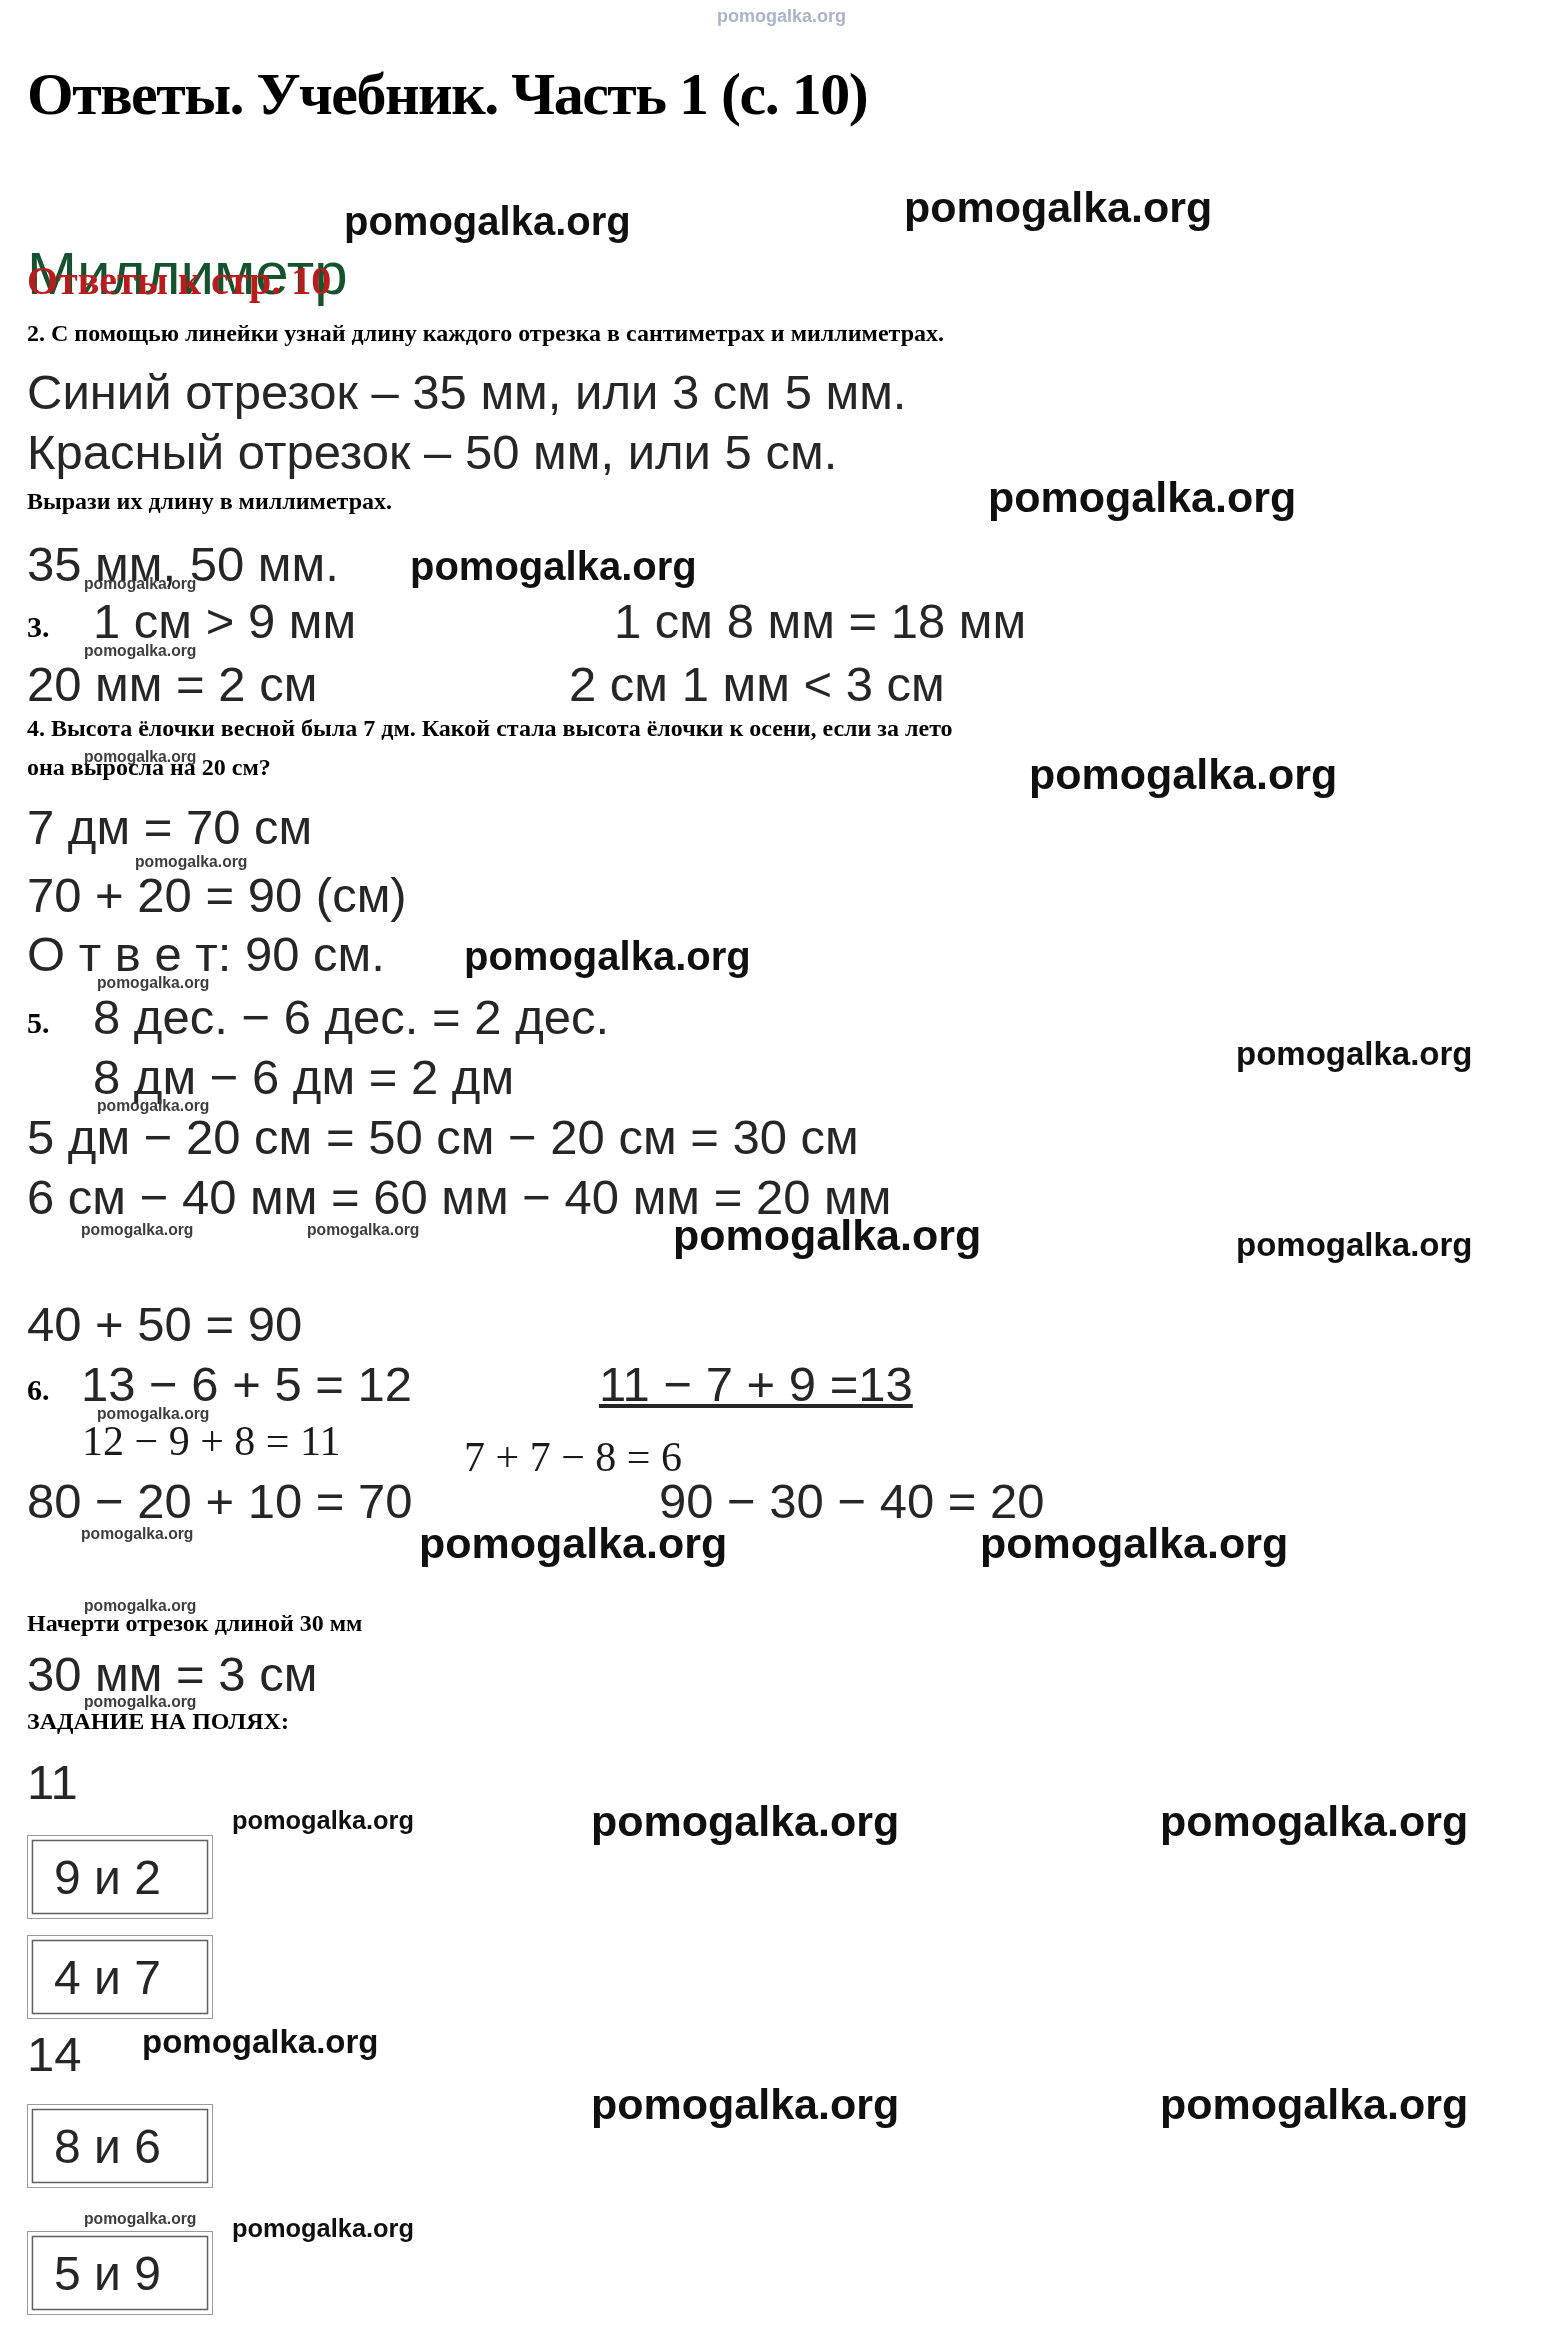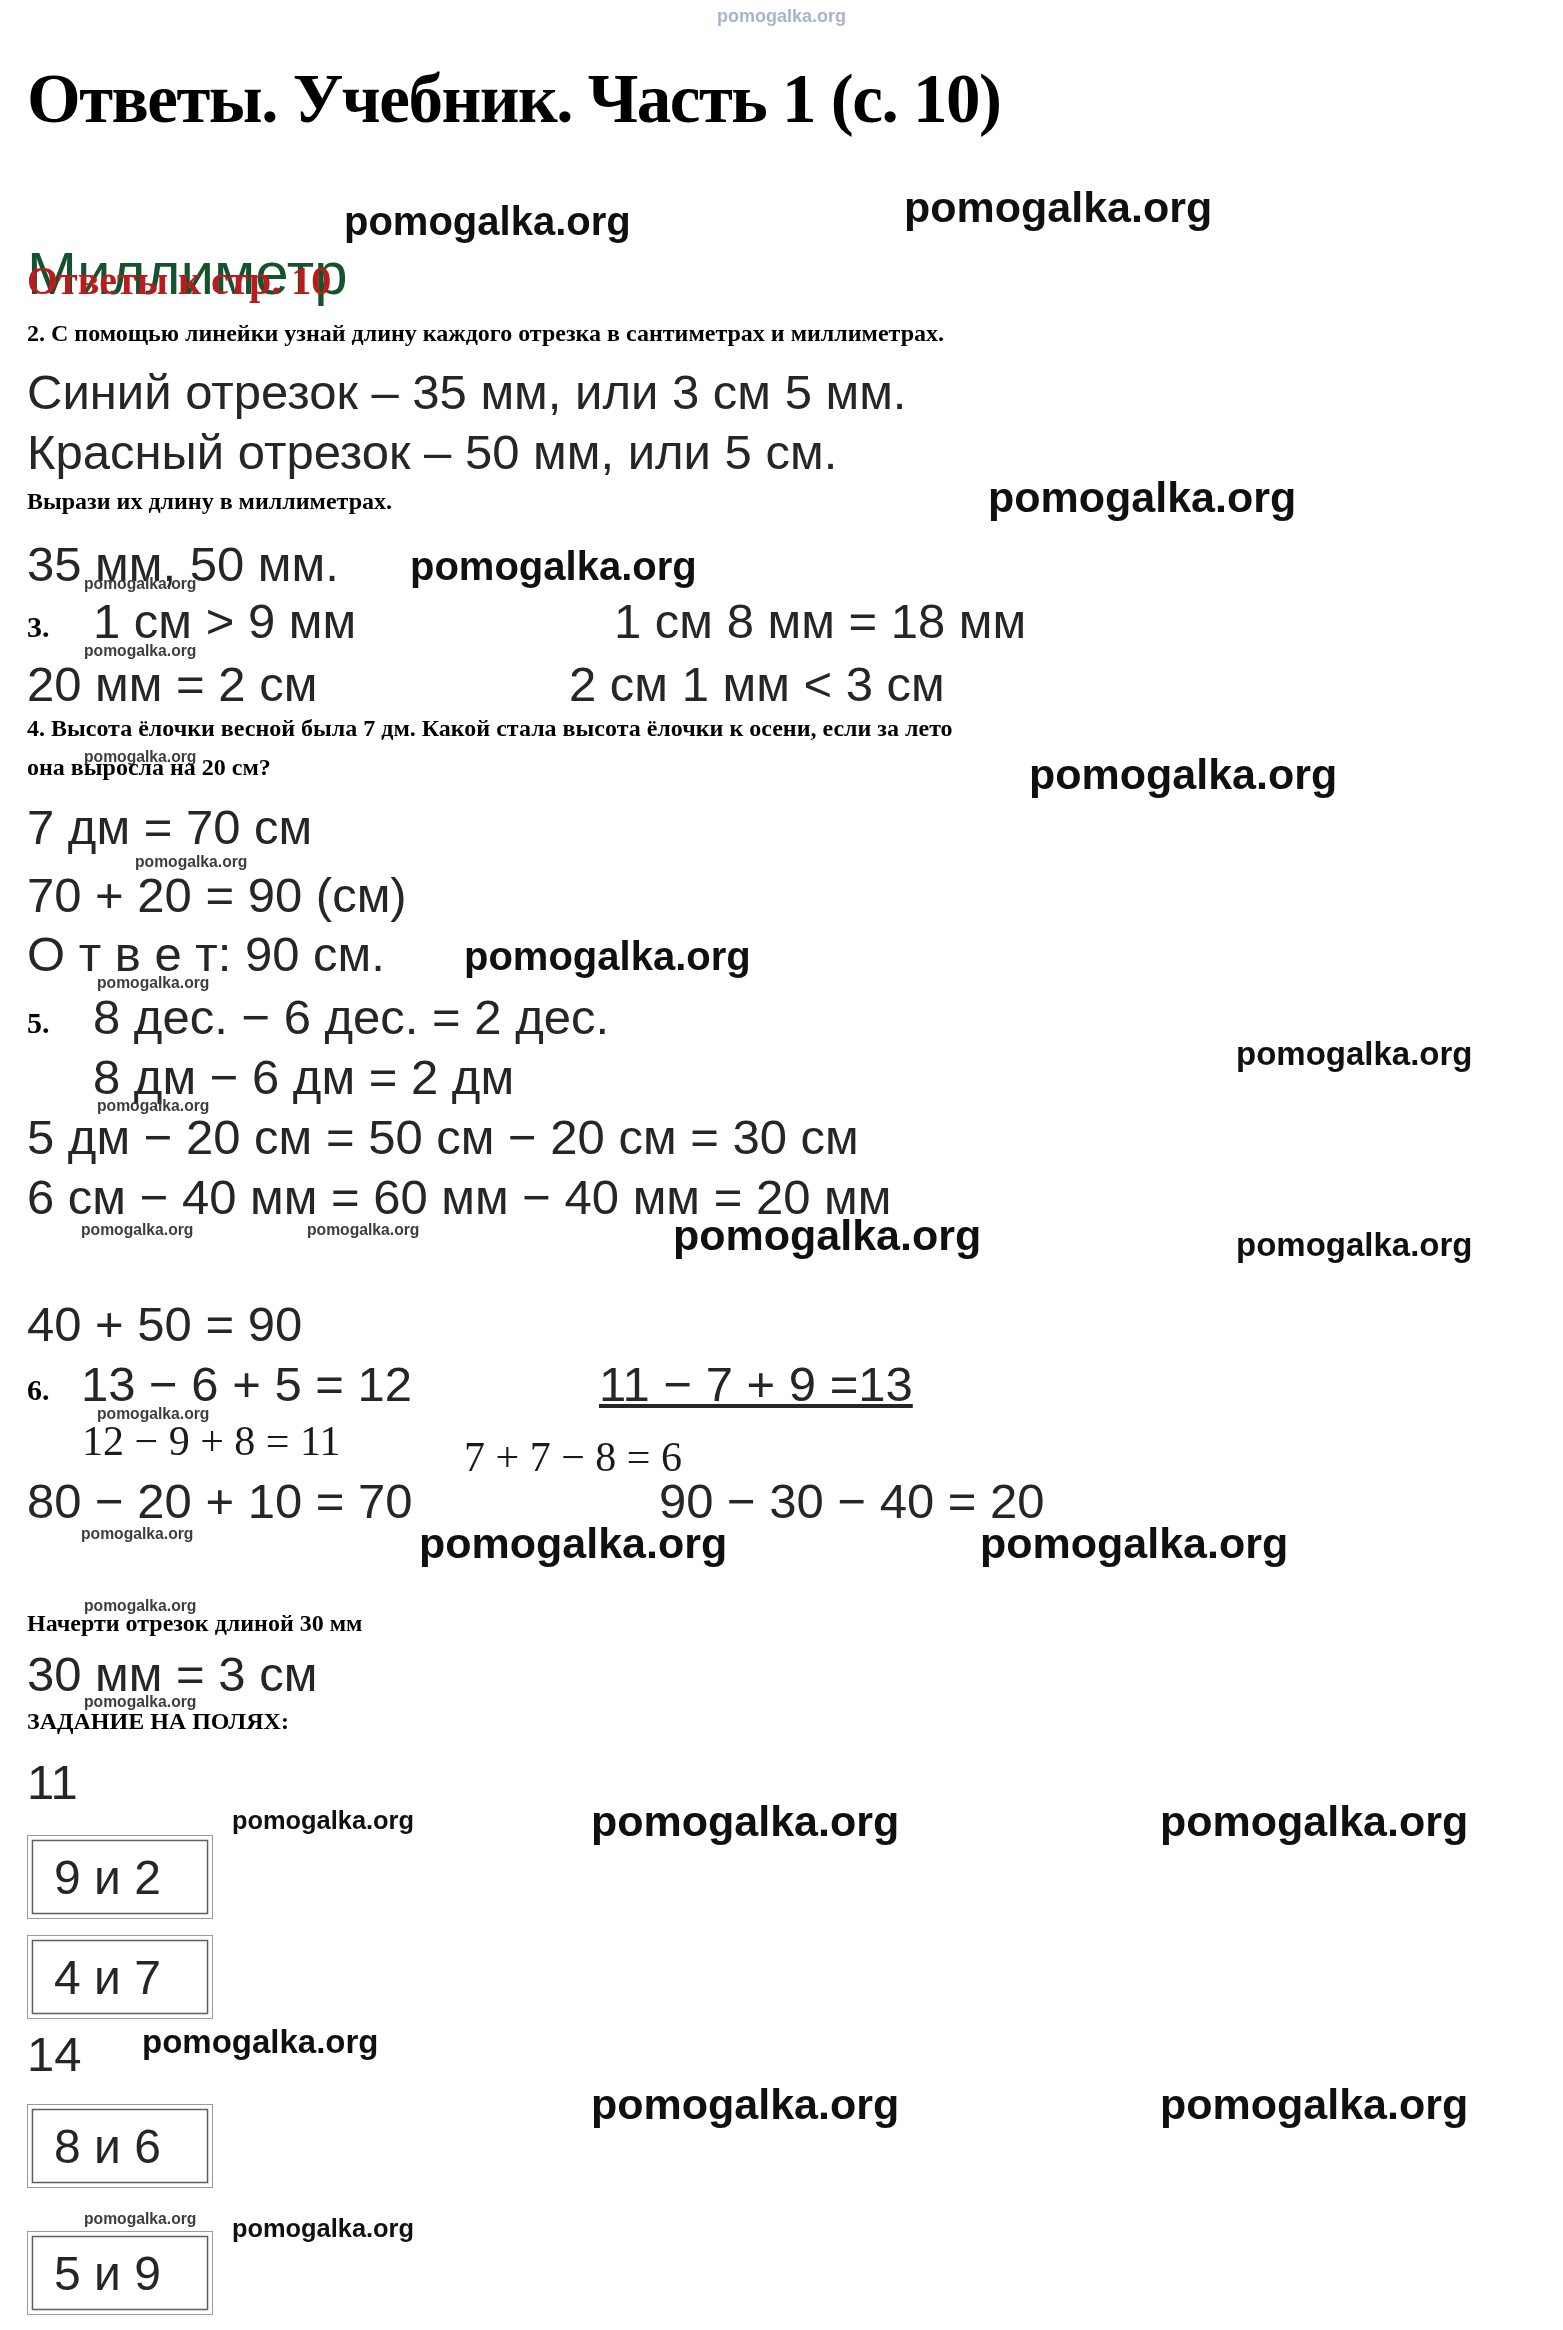--- a/index.html
+++ b/index.html
@@ -11,21 +11,21 @@
     overflow: hidden;
     font-family: "Liberation Sans", sans-serif;
     color: #1c1c1c;
   }
   .abs { position: absolute; }
   .row { position: absolute; left: 0; width: 100%; height: 60px; }
 
   .page-title {
     font-family: "Liberation Serif", serif;
     font-weight: 700;
-    font-size: 69px;
+    font-size: 60px;
     letter-spacing: -1.5px;
     color: #000000;
     white-space: nowrap;
   }
   .topic { font-size: 60px; color: #14532d; margin-top: 46px; }
   .answers-header {
     font-family: "Liberation Serif", serif;
     font-weight: 700; font-size: 40px; color: #b91c1c;
   }
   .statement {

